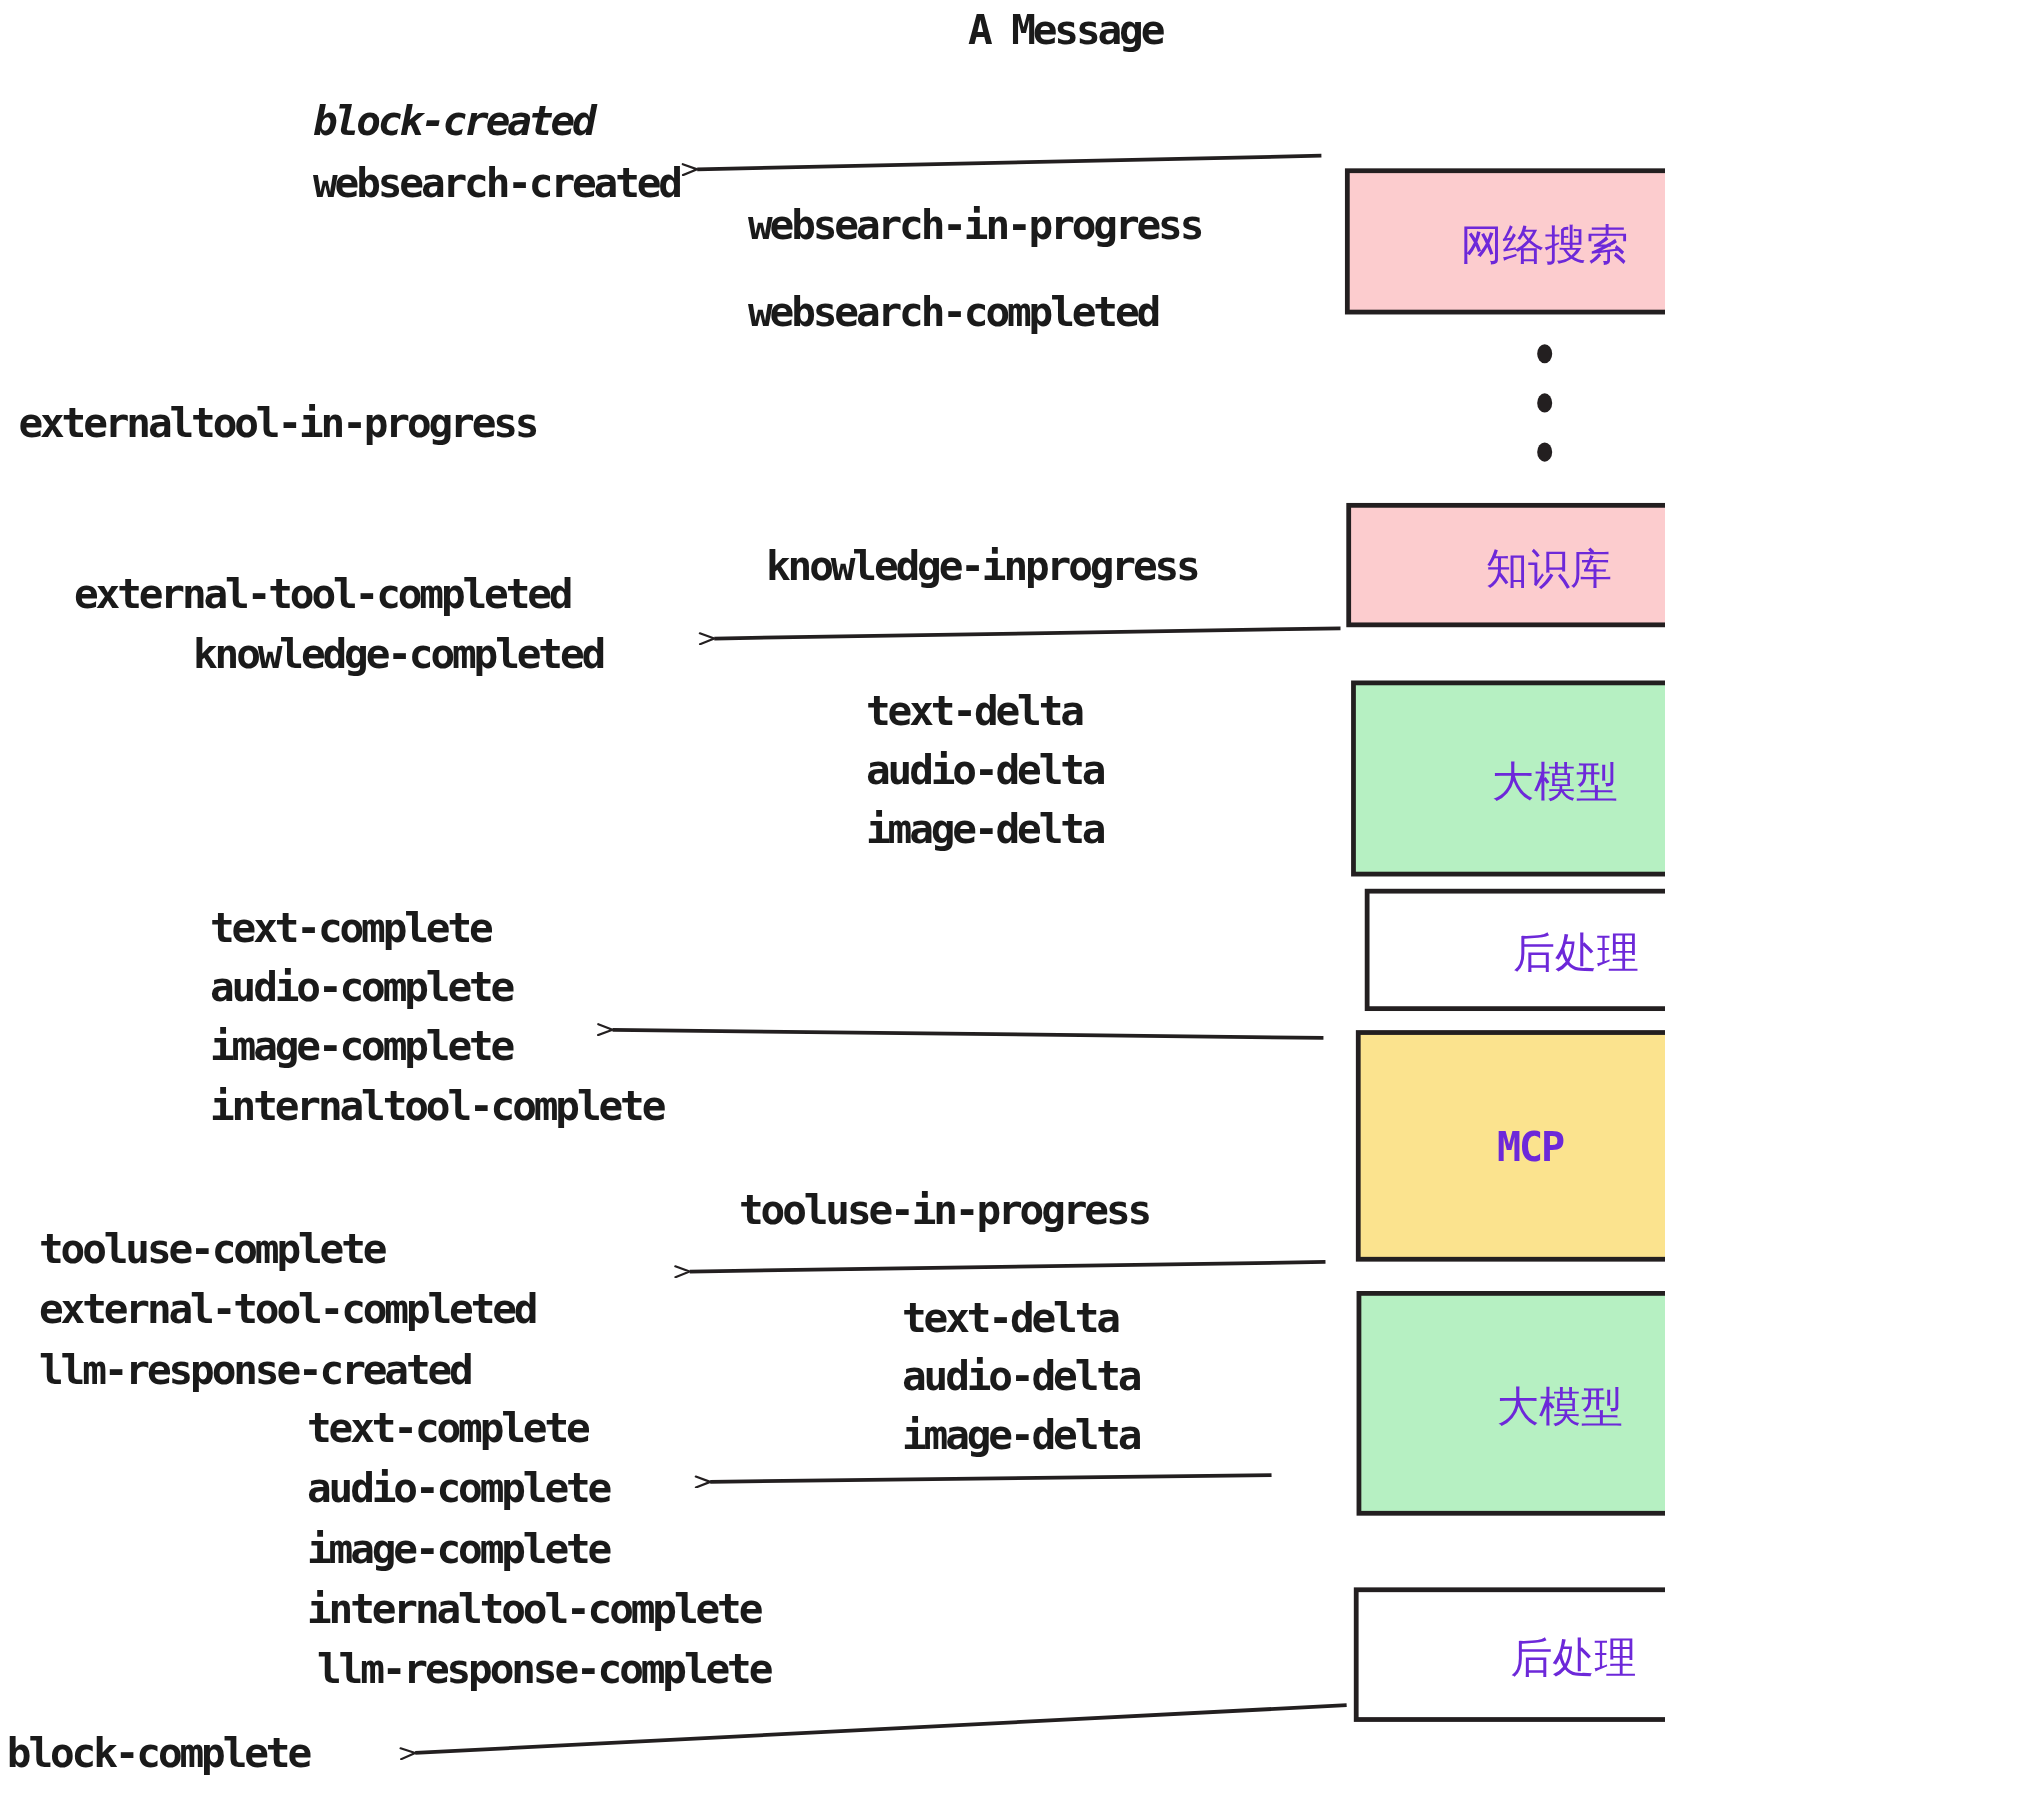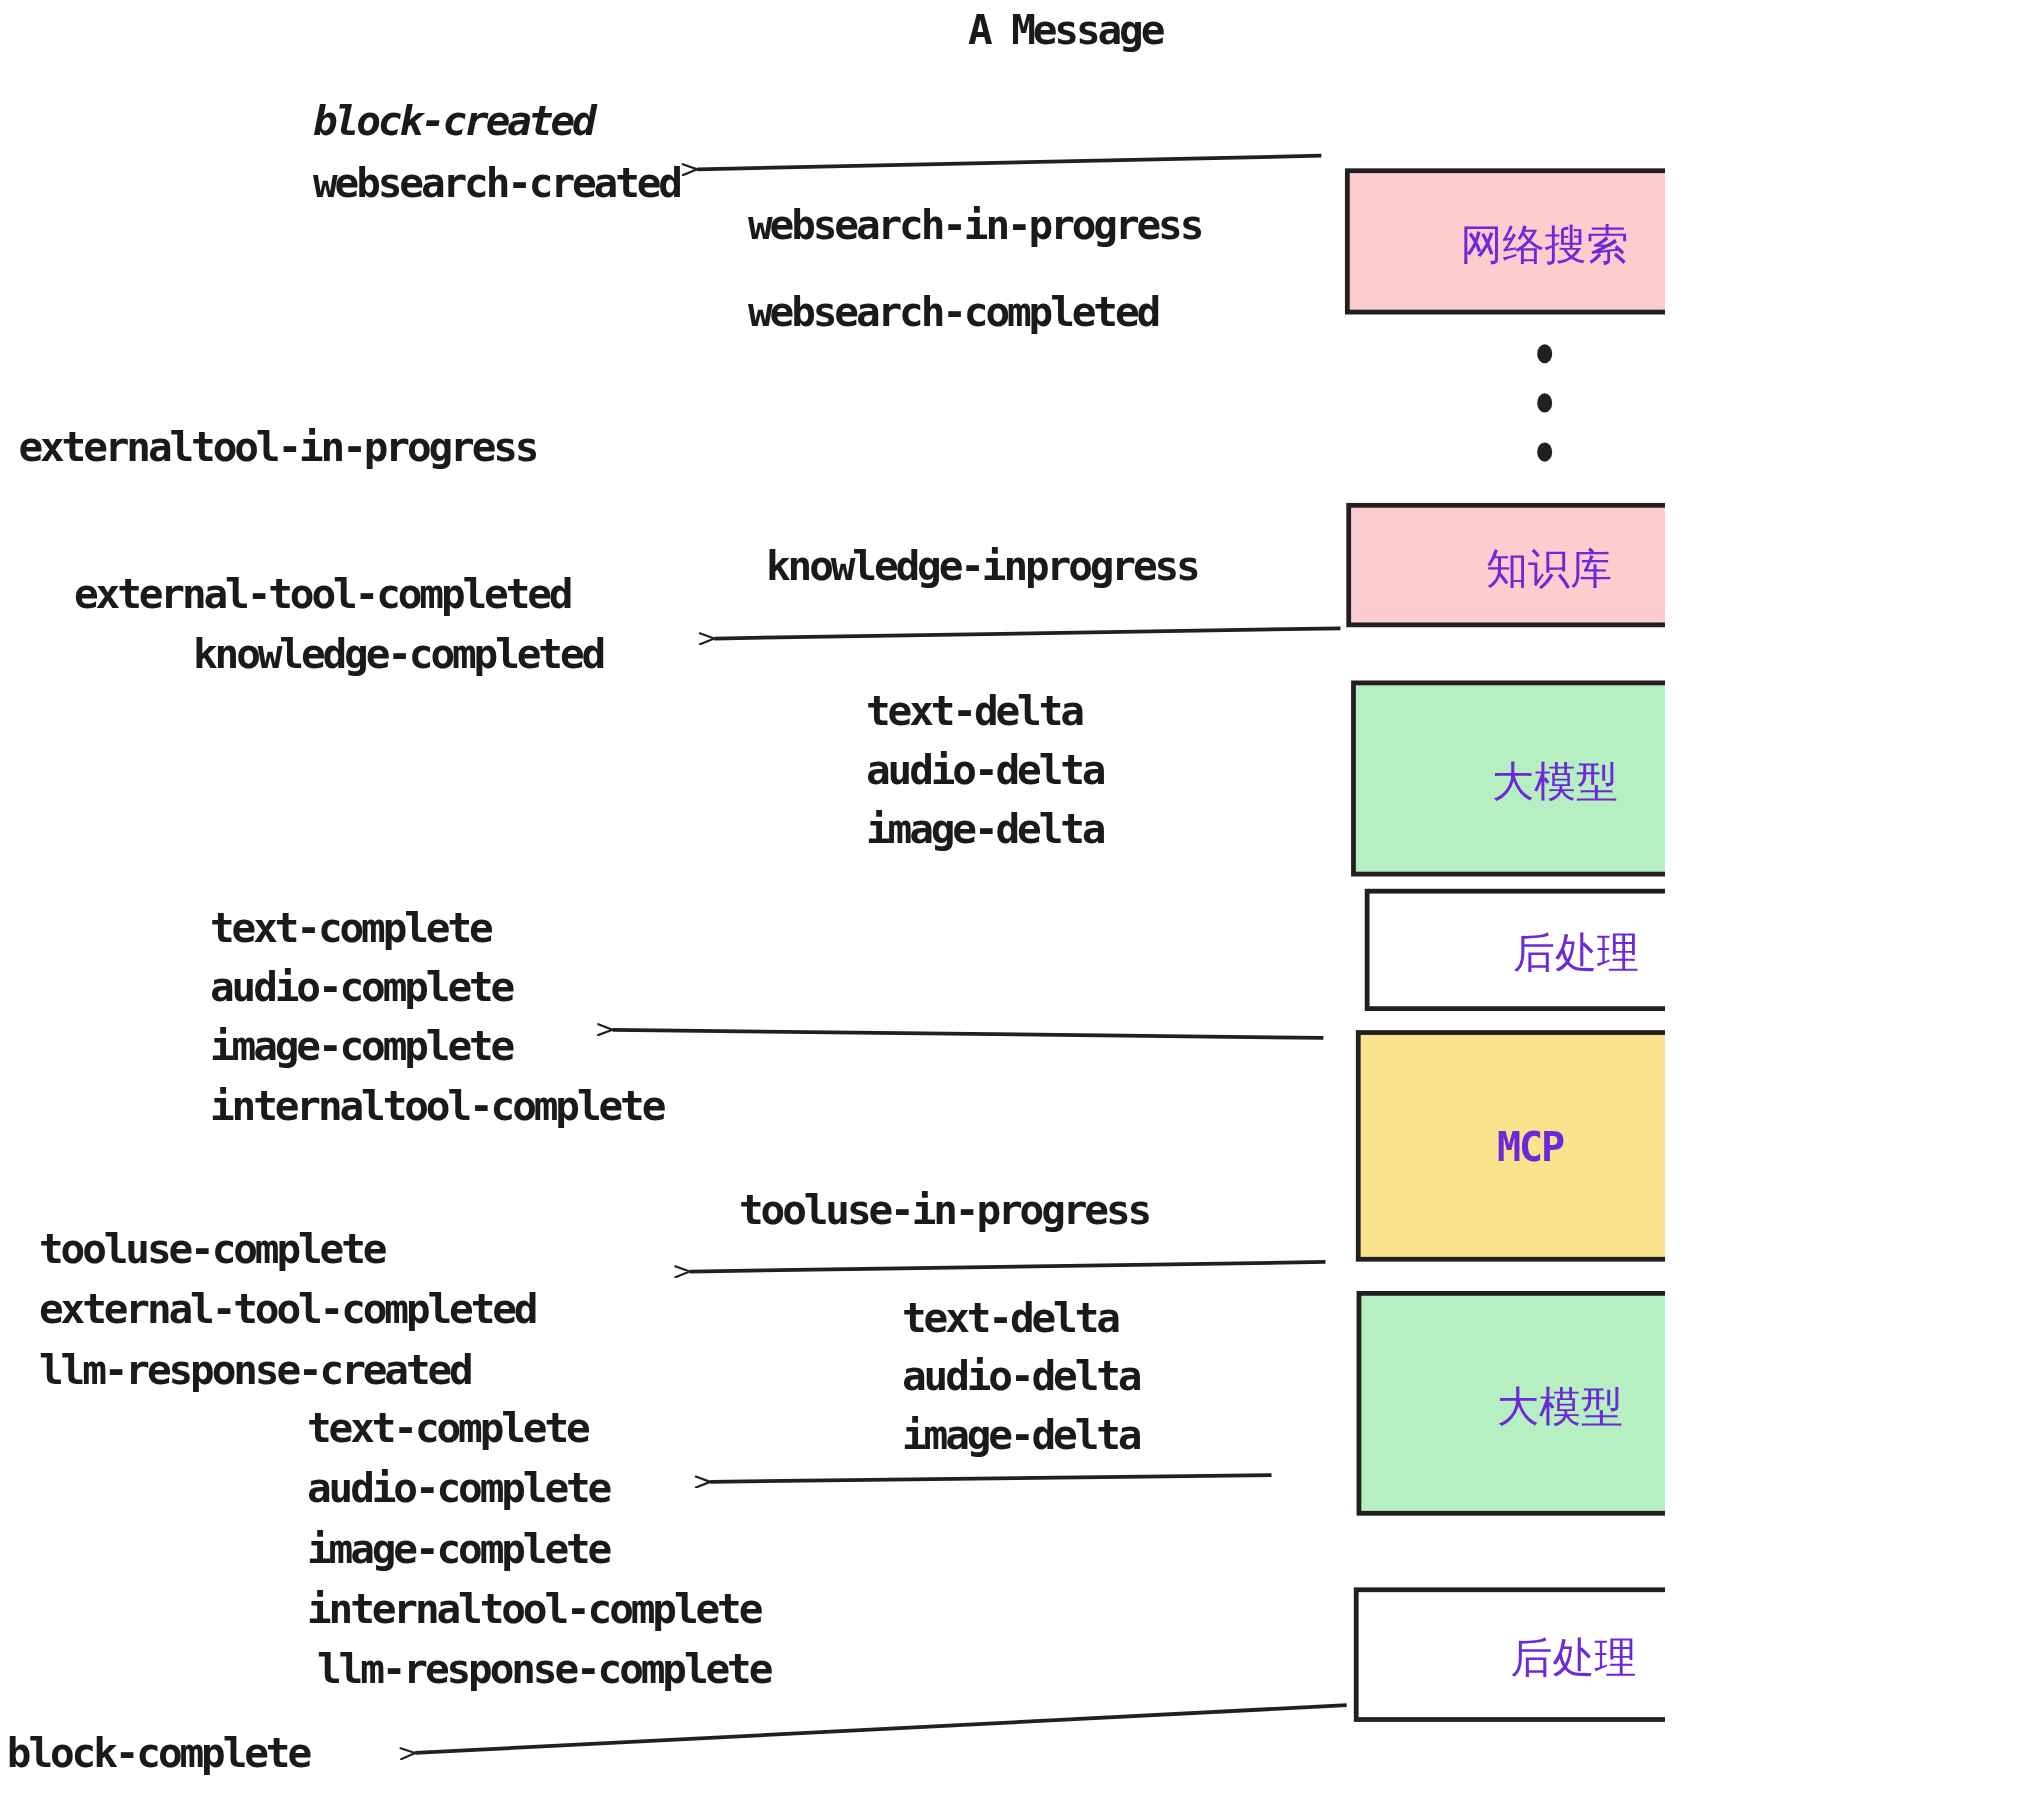--- a/index.html
+++ b/index.html
@@ -107,21 +107,21 @@
       <div class="boxlabel" style="left: 1349px; width: 400px; top: 541px;">知识库</div>
       <div class="boxlabel" style="left: 1354px; width: 402px; top: 754px;">大模型</div>
       <div class="boxlabel" style="left: 1367px; width: 418px; top: 925px;">后处理</div>
       <div class="boxlabel mono" style="left: 1330px; width: 400px; top: 1124px;">MCP</div>
       <div class="boxlabel" style="left: 1359px; width: 402px; top: 1379px;">大模型</div>
       <div class="boxlabel" style="left: 1356px; width: 435px; top: 1630px;">后处理</div>
       <div class="sidelabel" style="left: 1813px; top: 335px;">外部工具</div>
       <div class="sidelabel" style="left: 1830px; top: 1120px;">外部工具</div>
       <div class="evt" style="left: 313px; top: 101px; font-style: italic;">block-created</div>
       <div class="evt" style="left: 313px; top: 163px;">websearch-created</div>
-      <div class="evt" style="left: 18.4px; top: 427px; text-align: right;">externaltool-in-progress</div>
+      <div class="evt" style="left: 18.4px; top: 403px; text-align: right;">externaltool-in-progress</div>
       <div class="evt" style="left: 74px; top: 574px;">external-tool-completed</div>
       <div class="evt" style="left: 193px; top: 634px;">knowledge-completed</div>
       <div class="evt" style="left: 210px; top: 908px;">text-complete</div>
       <div class="evt" style="left: 210px; top: 967px;">audio-complete</div>
       <div class="evt" style="left: 210px; top: 1026px;">image-complete</div>
       <div class="evt" style="left: 210px; top: 1086px;">internaltool-complete</div>
       <div class="evt" style="left: 39px; top: 1229px;">tooluse-complete</div>
       <div class="evt" style="left: 39px; top: 1289px;">external-tool-completed</div>
       <div class="evt" style="left: 39px; top: 1350px;">llm-response-created</div>
       <div class="evt" style="left: 307px; top: 1408px;">text-complete</div>

